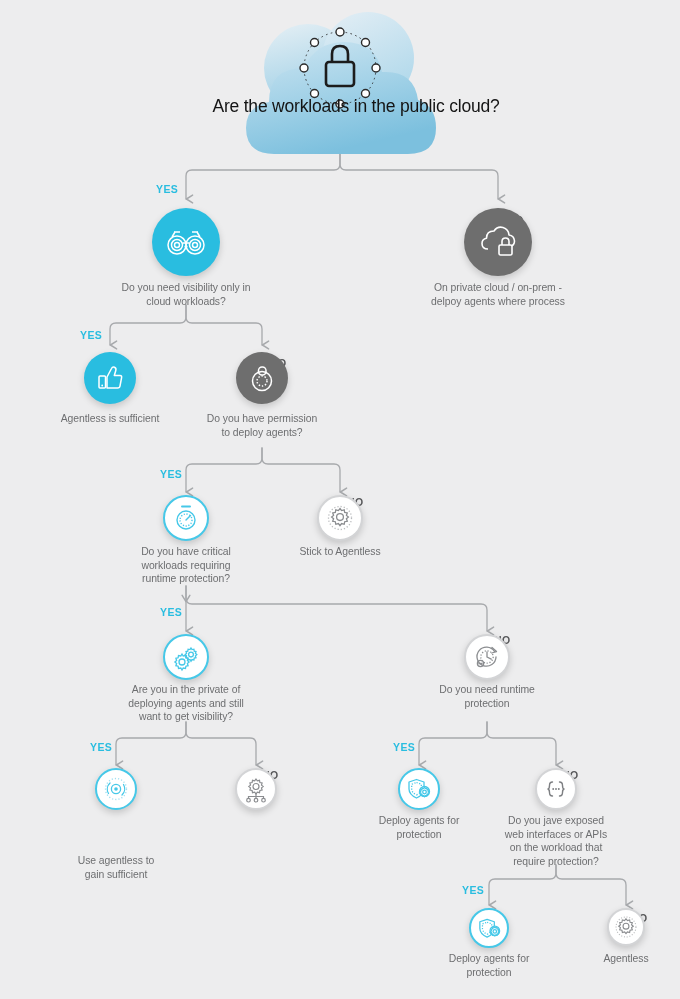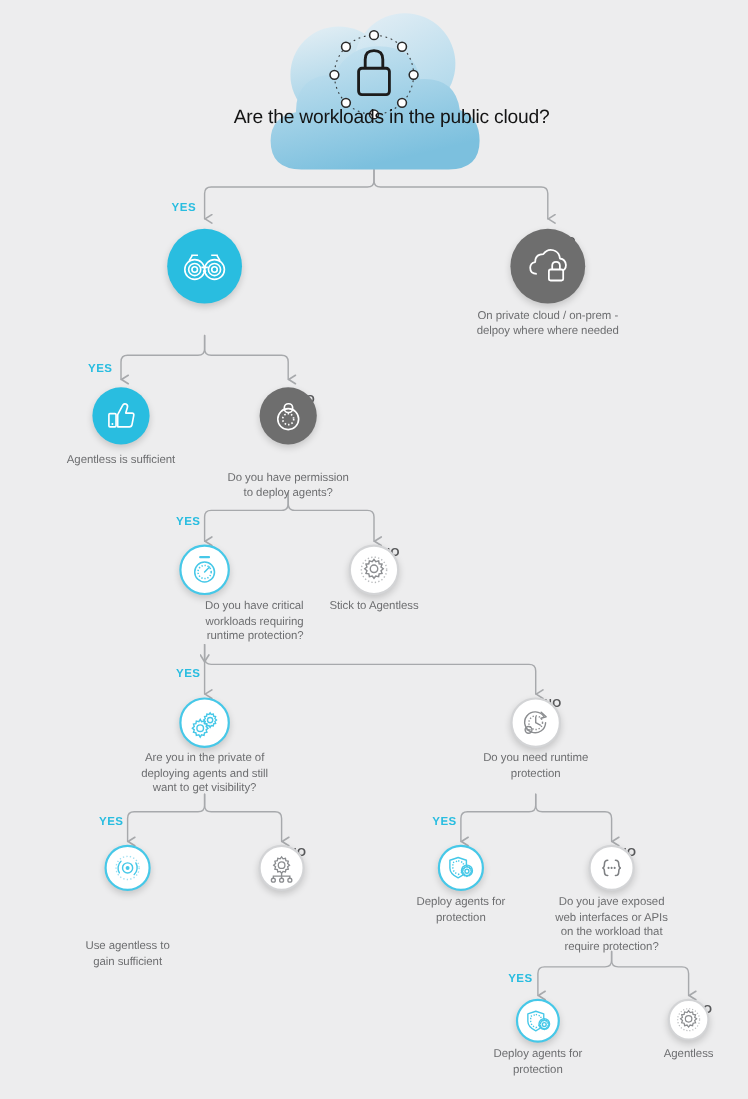--- a/index.html
+++ b/index.html
@@ -142,34 +142,38 @@
           <circle cx="12" cy="24" r="2.5"></circle>
         <circle cx="30" cy="24" r="9"></circle>
           <circle cx="30" cy="24" r="5.5"></circle>
           <circle cx="30" cy="24" r="2.5"></circle>
         <path d="M7,16 L10,11 M35,16 L32,11"></path>
         <path d="M18,22 L24,22 M19.5,25.5 L22.5,25.5"></path>
         <path d="M9,11 L15,11 M27,11 L33,11"></path>
       </svg>
     </div>
   </div>
+  <div class="caption" style="left:96px;top:281px;width:180px;">
+    <div>Do you need visibility only in</div>
+    <div>cloud workloads?</div>
+  </div>
 
   <div class="node" style="left:464px;top:208px;">
     <div class="disc gray" style="width:68px;height:68px;">
       <svg width="42" height="42" viewBox="0 0 42 42" fill="none" stroke="#ffffff" stroke-width="1.6" stroke-linejoin="round">
         <path d="M11,28 Q5,28 5,22.5 Q5,18 9.5,17.2 Q9.5,10 17,10 Q20.5,5 26,6.5 Q31.5,8 32,14
                  Q37,14.5 37.5,20 Q37.5,24.5 33,25.5"></path>
         <rect x="22" y="24" width="13" height="10" rx="1.5" fill="#6e6e6e"></rect>
         <path d="M25,24 L25,20.5 Q25,17 28.5,17 Q32,17 32,20.5 L32,24"></path>
       </svg>
     </div>
   </div>
   <div class="caption" style="left:408px;top:281px;width:180px;">
     <div>On private cloud / on-prem -</div>
-    <div>delpoy where where needed</div>
+    <div>delpoy agents where process</div>
   </div>
 
   <div class="blabel yes" style="left:80px;top:329px;">YES</div>
   <div class="blabel no" style="left:270px;top:329px;">NO</div>
 
   <div class="node" style="left:84px;top:352px;">
     <div class="disc cyan" style="width:52px;height:52px;">
       <svg width="32" height="32" viewBox="0 0 32 32" fill="none" stroke="#ffffff" stroke-width="1.5" stroke-linejoin="round">
         <rect x="5" y="14" width="6.5" height="12" rx="1"></rect>
         <circle cx="8.2" cy="23.5" r="0.9" fill="#ffffff" stroke="none"></circle>
@@ -184,39 +188,39 @@
 
   <div class="node" style="left:236px;top:352px;">
     <div class="disc gray" style="width:52px;height:52px;">
       <svg width="32" height="32" viewBox="0 0 32 32" fill="none" stroke="#ffffff" stroke-width="1.5">
         <rect x="12.5" y="5" width="7.5" height="8" rx="3.5"></rect>
         <circle cx="16" cy="19" r="9.5"></circle>
         <circle cx="16" cy="19" r="5" stroke-dasharray="1.4 1.8"></circle>
       </svg>
     </div>
   </div>
-  <div class="caption" style="left:172px;top:412px;width:180px;margin-top:16px;">
+  <div class="caption" style="left:172px;top:412px;width:180px;">
     <div>Do you have permission</div>
     <div>to deploy agents?</div>
   </div>
 
   <div class="blabel yes" style="left:160px;top:468px;">YES</div>
   <div class="blabel no" style="left:347px;top:468px;">NO</div>
 
   <div class="node" style="left:163px;top:495px;">
     <div class="disc ring-cyan" style="width:46px;height:46px;">
       <svg width="30" height="30" viewBox="0 0 30 30" fill="none" stroke="#46c8e8" stroke-width="1.4">
         <path d="M11,3.5 L19,3.5" stroke-width="2" stroke-linecap="round"></path>
         <circle cx="15" cy="17" r="9"></circle>
         <circle cx="15" cy="17" r="6" stroke-dasharray="1.2 1.6"></circle>
         <path d="M15,17 L19.5,12.5" stroke-linecap="round"></path>
       </svg>
     </div>
   </div>
-  <div class="caption" style="left:96px;top:545px;width:180px;text-align:right;">
+  <div class="caption" style="left:96px;top:545px;width:180px;">
     <div>Do you have critical</div>
     <div>workloads requiring</div>
     <div>runtime protection?</div>
   </div>
 
   <div class="node" style="left:317px;top:495px;">
     <div class="disc ring-gray" style="width:46px;height:46px;">
       <svg width="30" height="30" viewBox="0 0 30 30" fill="none" stroke="#8b8d90" stroke-width="1.3">
         <circle cx="15" cy="15" r="11.5" stroke-dasharray="1.2 2" stroke="#b9bbbd"></circle>
         <path d="M15,5.5 L16.6,7.6 L19.2,6.9 L19.7,9.5 L22.3,9.9 L21.4,12.4 L23.4,14.1

